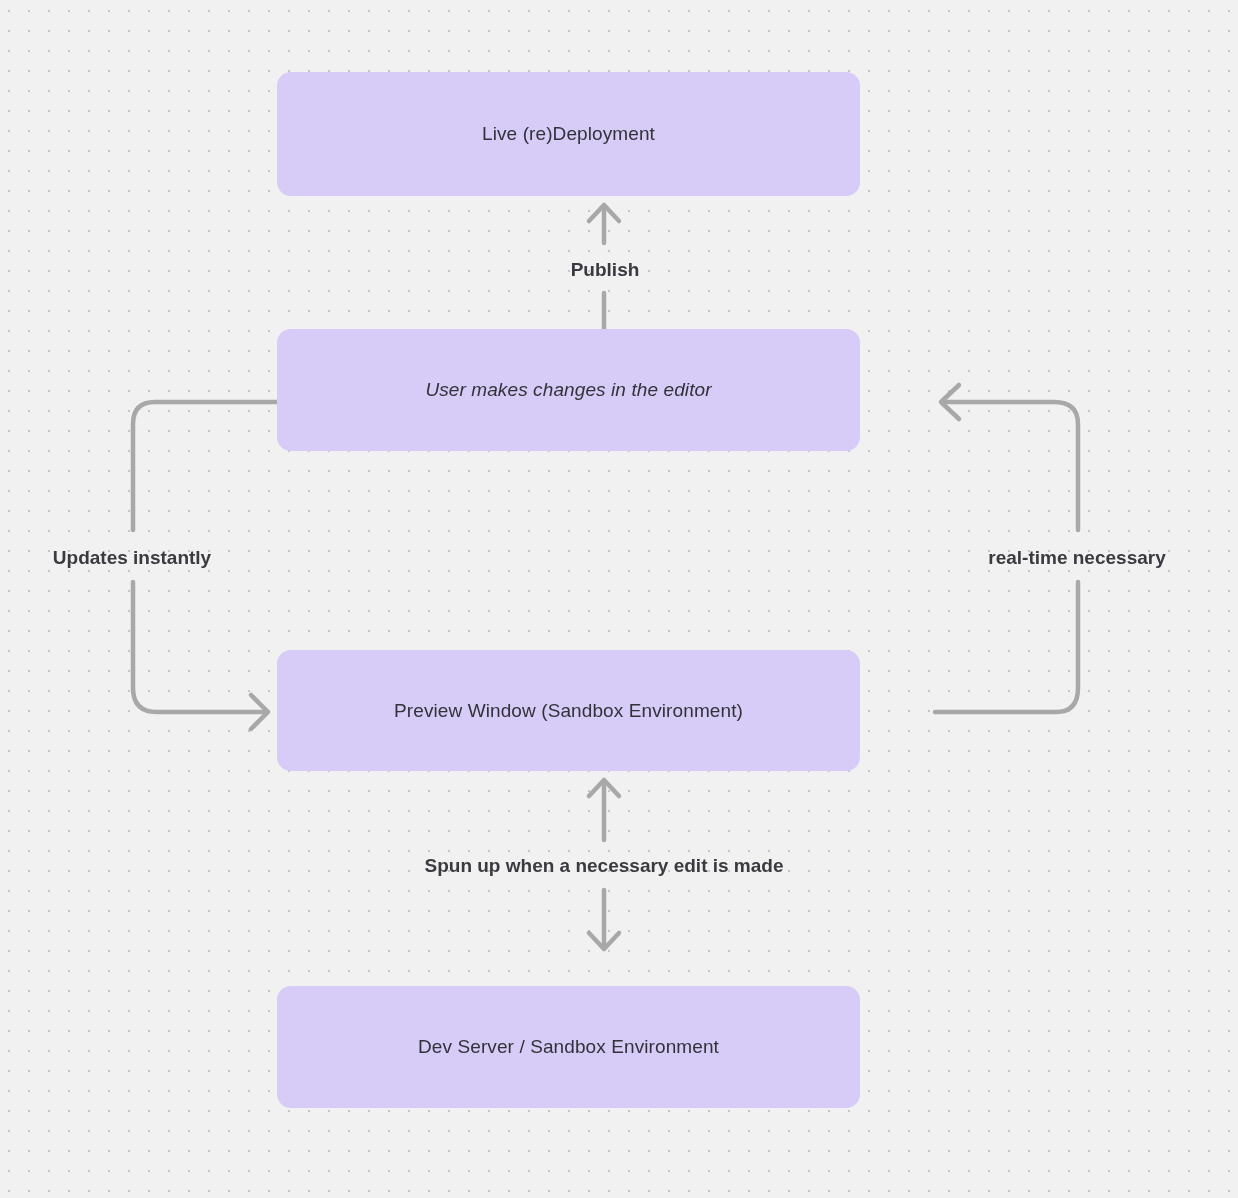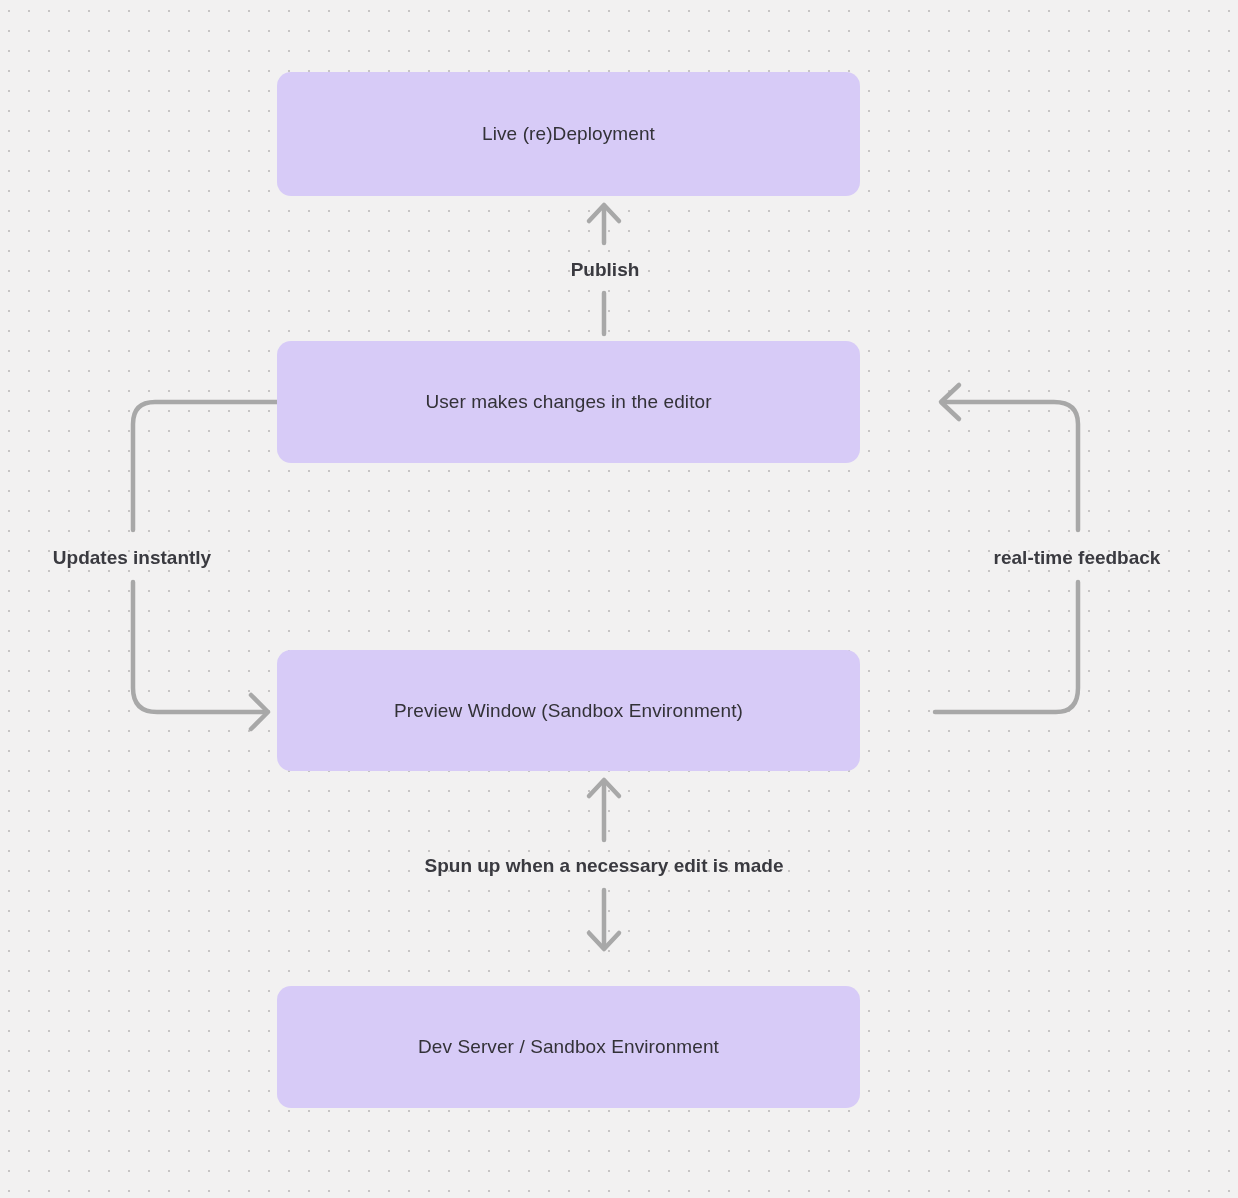--- a/index.html
+++ b/index.html
@@ -45,21 +45,21 @@
   .edge-label {
     position: absolute;
     transform: translate(-50%, -50%);
     color: #3a3a40;
     font-size: 19px;
     font-weight: 700;
     white-space: nowrap;
     text-align: center;
   }
   #node-live     { top: 72px;  height: 124px; }
-  #node-editor   { top: 341px; }
+  #node-editor   { top: 329px; font-style: italic; }
   #node-preview  { top: 650px; height: 121px; }
   #node-dev      { top: 986px; }
 
   #label-publish  { left: 605px;  top: 270px; }
   #label-updates  { left: 132px;  top: 558px; }
   #label-feedback { left: 1077px; top: 558px; }
   #label-spunup   { left: 604px;  top: 866px; }
 </style>
 </head>
 <body>
@@ -101,17 +101,17 @@
   </div>
 
   <div class="node" id="node-dev">
     <span class="node-label">Dev Server / Sandbox Environment</span>
   </div>
 
   <span class="edge-label" id="label-publish">Publish</span>
 
   <span class="edge-label" id="label-updates">Updates instantly</span>
 
-  <span class="edge-label" id="label-feedback">real-time feedback</span>
+  <span class="edge-label" id="label-feedback">real-time necessary</span>
 
   <span class="edge-label" id="label-spunup">Spun up when a necessary edit is made</span>
 
 </div>
 
 </body></html>

